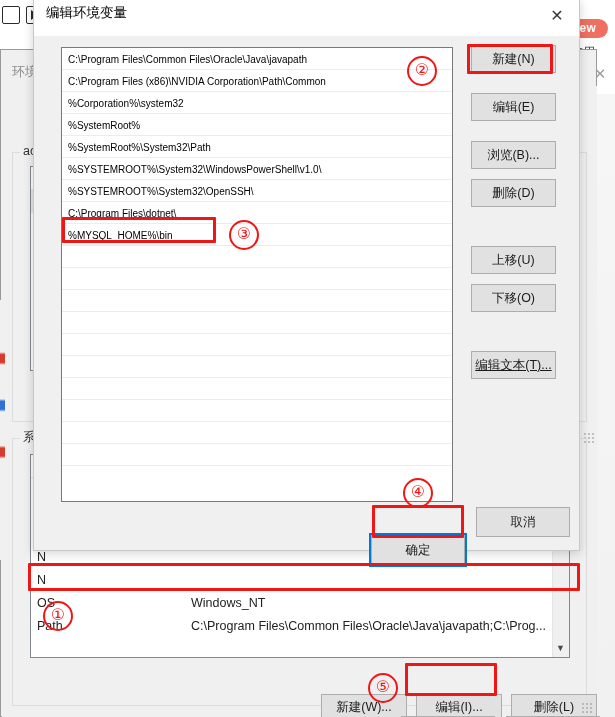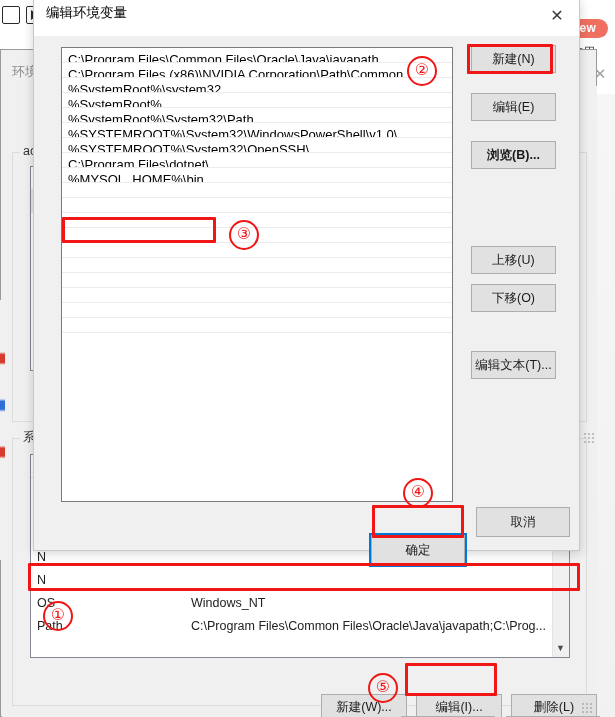--- a/index.html
+++ b/index.html
@@ -315,45 +315,45 @@
     position: absolute;
     left: 27px; top: 11px;
     width: 392px; height: 455px;
     background: #ffffff;
     border: 1px solid #7a7a7a;
     box-sizing: border-box;
     overflow: hidden;
   }
   .lrow {
     position: relative;
-    height: 15px;
+    height: 22px;
     border-bottom: 1px solid #ececec;
-    font-size: 13px;
+    font-size: 10px;
     color: #000000;
     line-height: 23.6px;
     padding-left: 6px;
     white-space: nowrap;
     overflow: hidden;
     box-sizing: border-box;
   }
   .lrow.empty { color: transparent; }
 
   .side-btn {
     position: absolute;
     left: 437px;
     width: 85px; height: 28px;
     line-height: 26px;
   }
   .sb0 { top: 9px;   }
   .sb1 { top: 57px;  }
-  .sb2 { top: 105px; font-weight: bold; }
+  .sb2 { top: 105px; }
   .sb3 { top: 143px; }
   .sb4 { top: 210px; }
   .sb5 { top: 248px; }
-  .sb6 { top: 315px; }
+  .sb6 { top: 315px; text-decoration: underline; }
 
   .dlg-ok {
     position: absolute;
     left: 337px; top: 499px;
     width: 94px; height: 30px;
     line-height: 26px;
     border: 1px solid #adadad;
     outline: 2px solid #0078d7;
     outline-offset: 0px;
   }
@@ -512,21 +512,21 @@
     <div class="editdlg-caption">
       <div class="editdlg-title">编辑环境变量</div>
       <button class="editdlg-close">✕</button>
     </div>
 
     <div class="editdlg-surface">
 
       <div class="listbox">
         <div class="lrow">C:\Program Files\Common Files\Oracle\Java\javapath</div>
         <div class="lrow">C:\Program Files (x86)\NVIDIA Corporation\Path\Common</div>
-        <div class="lrow">%SystemRoot%\system32</div>
+        <div class="lrow">%Corporation%\system32</div>
         <div class="lrow">%SystemRoot%</div>
         <div class="lrow">%SystemRoot%\System32\Path</div>
         <div class="lrow">%SYSTEMROOT%\System32\WindowsPowerShell\v1.0\</div>
         <div class="lrow">%SYSTEMROOT%\System32\OpenSSH\</div>
         <div class="lrow">C:\Program Files\dotnet\</div>
         <div class="lrow">%MYSQL_HOME%\bin</div>
         <div class="lrow empty"></div>
         <div class="lrow empty"></div>
         <div class="lrow empty"></div>
         <div class="lrow empty"></div>
@@ -534,20 +534,21 @@
         <div class="lrow empty"></div>
         <div class="lrow empty"></div>
         <div class="lrow empty"></div>
         <div class="lrow empty"></div>
         <div class="lrow empty"></div>
       </div>
 
       <button class="btn side-btn sb0">新建(N)</button>
       <button class="btn side-btn sb1">编辑(E)</button>
       <button class="btn side-btn sb2">浏览(B)...</button>
+      <button class="btn side-btn sb3">删除(D)</button>
       <button class="btn side-btn sb4">上移(U)</button>
       <button class="btn side-btn sb5">下移(O)</button>
       <button class="btn side-btn sb6">编辑文本(T)...</button>
 
       <button class="btn dlg-ok">确定</button>
       <button class="btn dlg-cancel">取消</button>
     </div>
   </div>
 
   <div class="anno-box a-path-box"></div>

